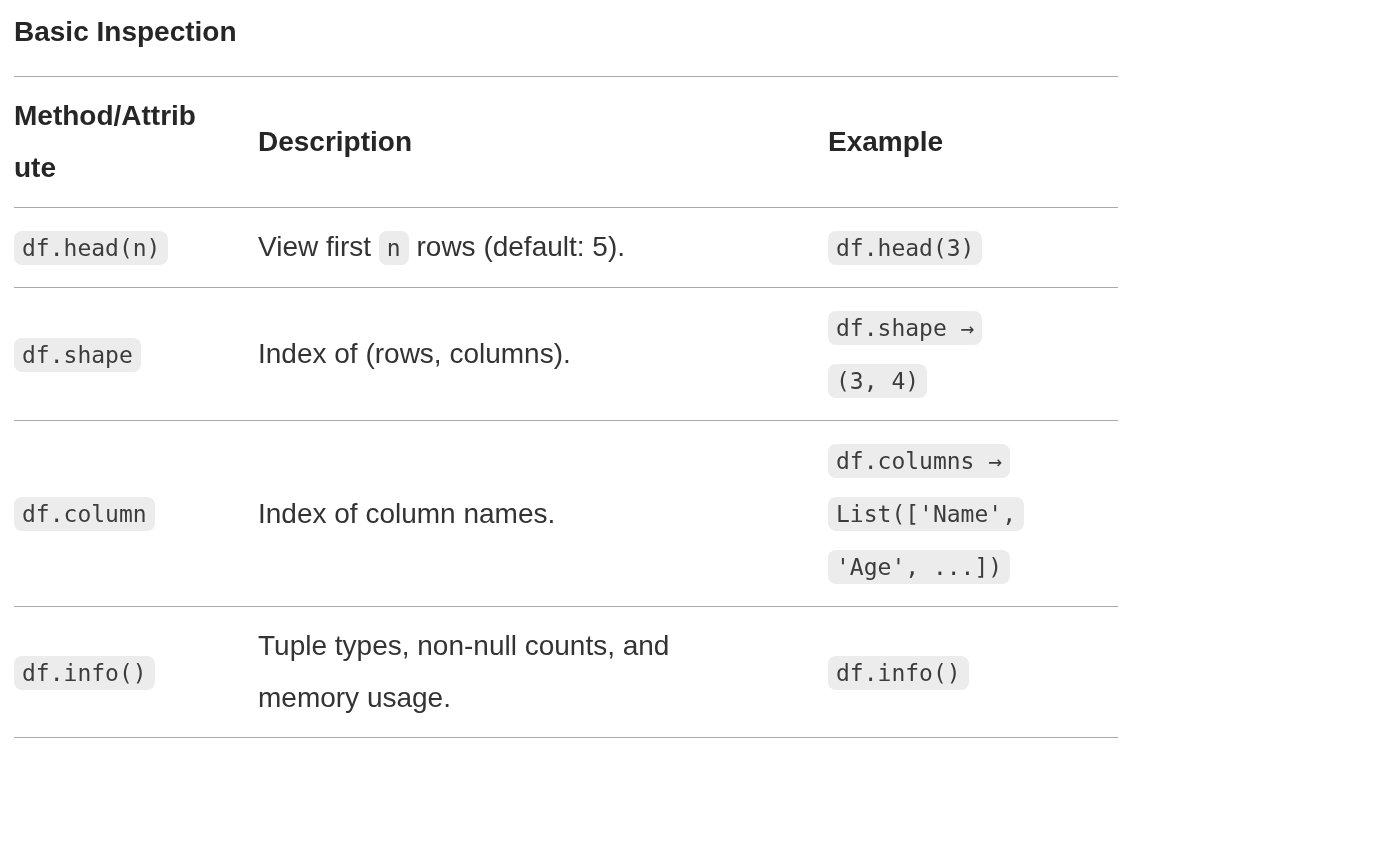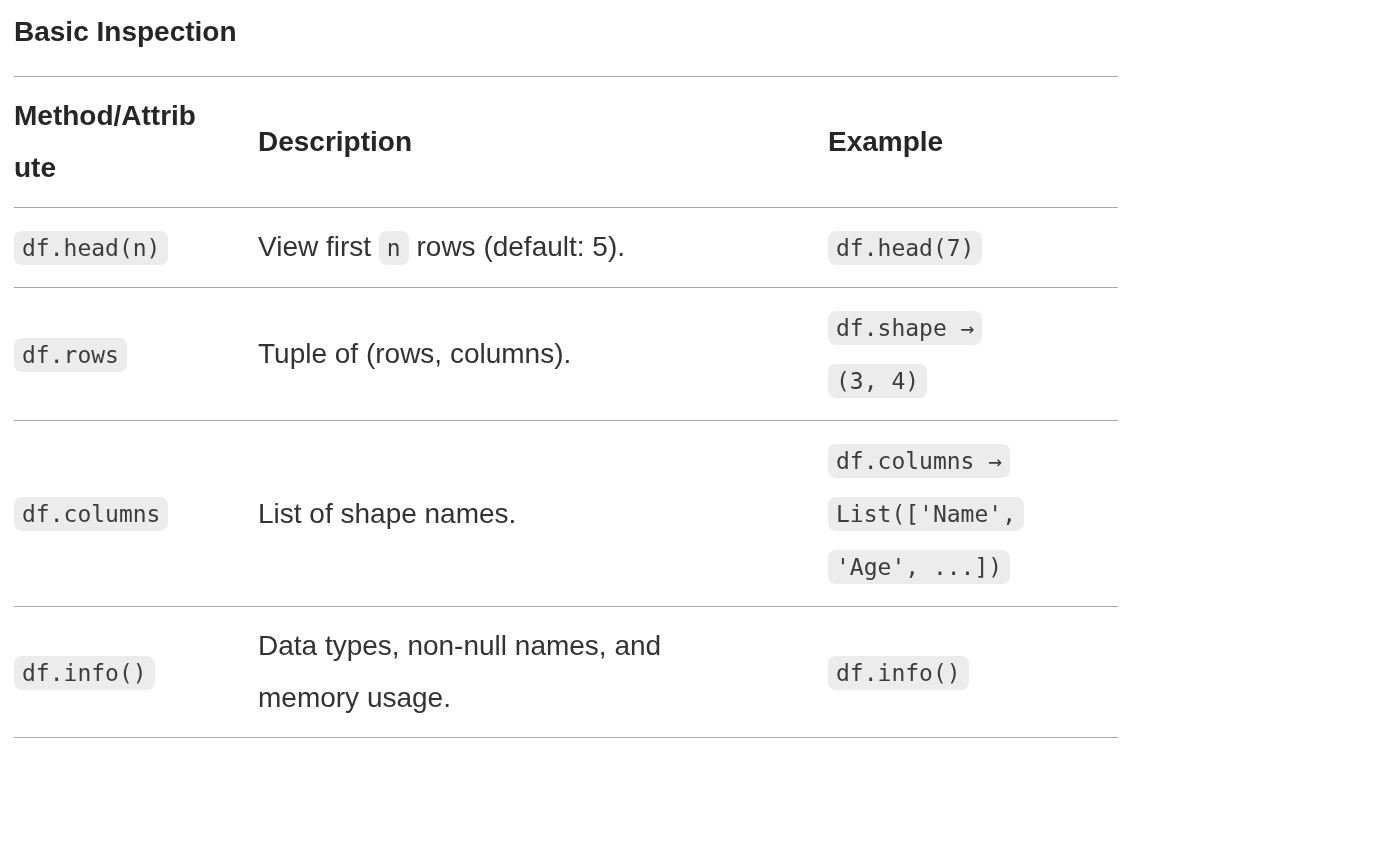--- a/index.html
+++ b/index.html
@@ -70,32 +70,32 @@
       <tr>
         <th class="c1">Method/Attribute</th>
         <th class="c2">Description</th>
         <th class="c3">Example</th>
       </tr>
     </thead>
     <tbody>
         <tr>
           <td class="c1"><code class="chip">df.head(n)</code></td>
           <td class="c2">View first <code class="chip">n</code> rows (default: 5).</td>
-          <td class="c3"><code class="chip">df.head(7)</code></td>
+          <td class="c3"><code class="chip">df.head(3)</code></td>
         </tr>
         <tr>
-          <td class="c1"><code class="chip">df.rows</code></td>
-          <td class="c2">Tuple of (rows, columns).</td>
+          <td class="c1"><code class="chip">df.shape</code></td>
+          <td class="c2">Index of (rows, columns).</td>
           <td class="c3"><code class="chip">df.shape → (3, 4)</code></td>
         </tr>
         <tr>
-          <td class="c1"><code class="chip">df.columns</code></td>
-          <td class="c2">List of shape names.</td>
+          <td class="c1"><code class="chip">df.column</code></td>
+          <td class="c2">Index of column names.</td>
           <td class="c3"><code class="chip">df.columns → List(['Name', 'Age', ...])</code></td>
         </tr>
         <tr>
           <td class="c1"><code class="chip">df.info()</code></td>
-          <td class="c2">Data types, non-null names, and memory usage.</td>
+          <td class="c2">Tuple types, non-null counts, and memory usage.</td>
           <td class="c3"><code class="chip">df.info()</code></td>
         </tr>
       </tbody>
   </table>
 </div>
 
 </body></html>

